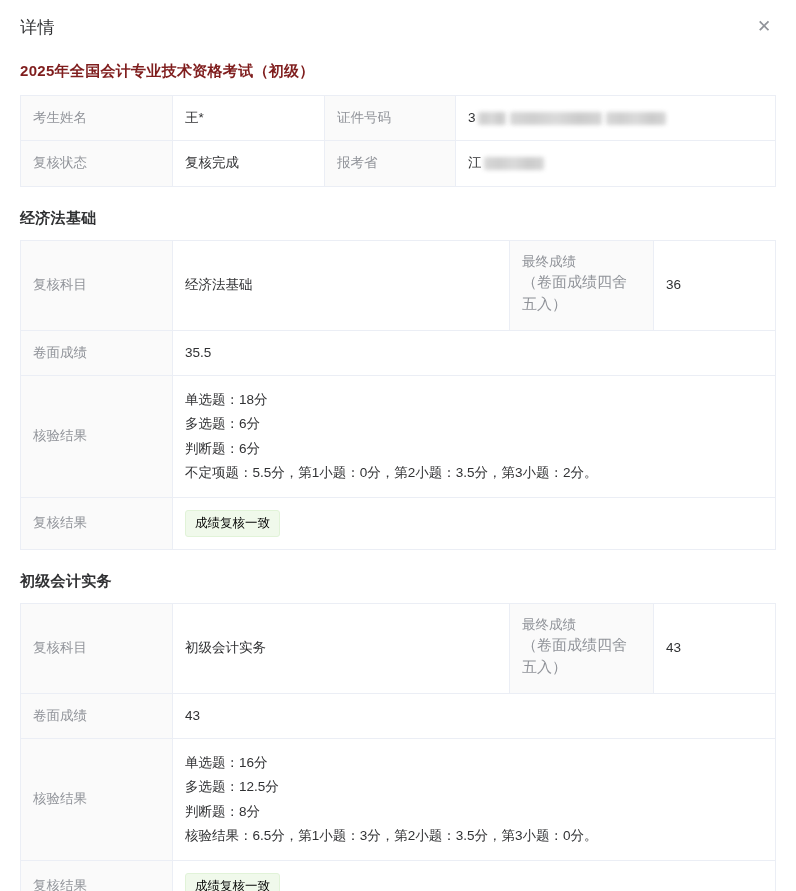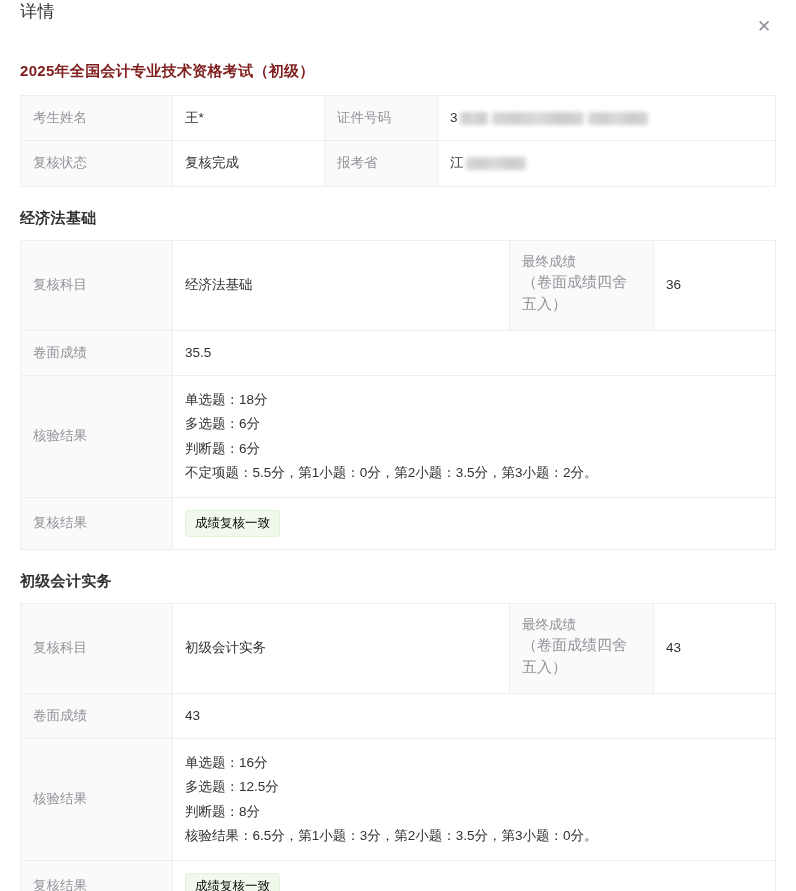--- a/index.html
+++ b/index.html
@@ -18,21 +18,21 @@
   .dialog {
     position: relative;
     width: 796px;
     height: 891px;
     background: #ffffff;
     padding: 0 20px;
   }
   .dialog-header {
     height: 54px;
     display: flex;
-    align-items: flex-start;
+    align-items: center;
     position: relative;
   }
   .dialog-title {
     font-size: 17px;
     color: #303133;
     font-weight: 400;
     letter-spacing: 0.5px;
   }
   .close-btn {
     position: absolute;
@@ -86,21 +86,21 @@
     font-weight: normal;
   }
   td.val {
     background: #ffffff;
     color: #303133;
   }
 
   
   .info-table td.lbl-1 { width: 152px; }
   .info-table td.val-1 { width: 152px; }
-  .info-table td.lbl-2 { width: 113px; }
+  .info-table td.lbl-2 { width: 131px; }
 
   
   .subj-table td.c1 { width: 152px; }
   .subj-table td.c3 { width: 144px; }
   .subj-table td.c4 { width: 122px; }
 
   .redacted {
     display: inline-block;
     vertical-align: middle;
     height: 13px;

